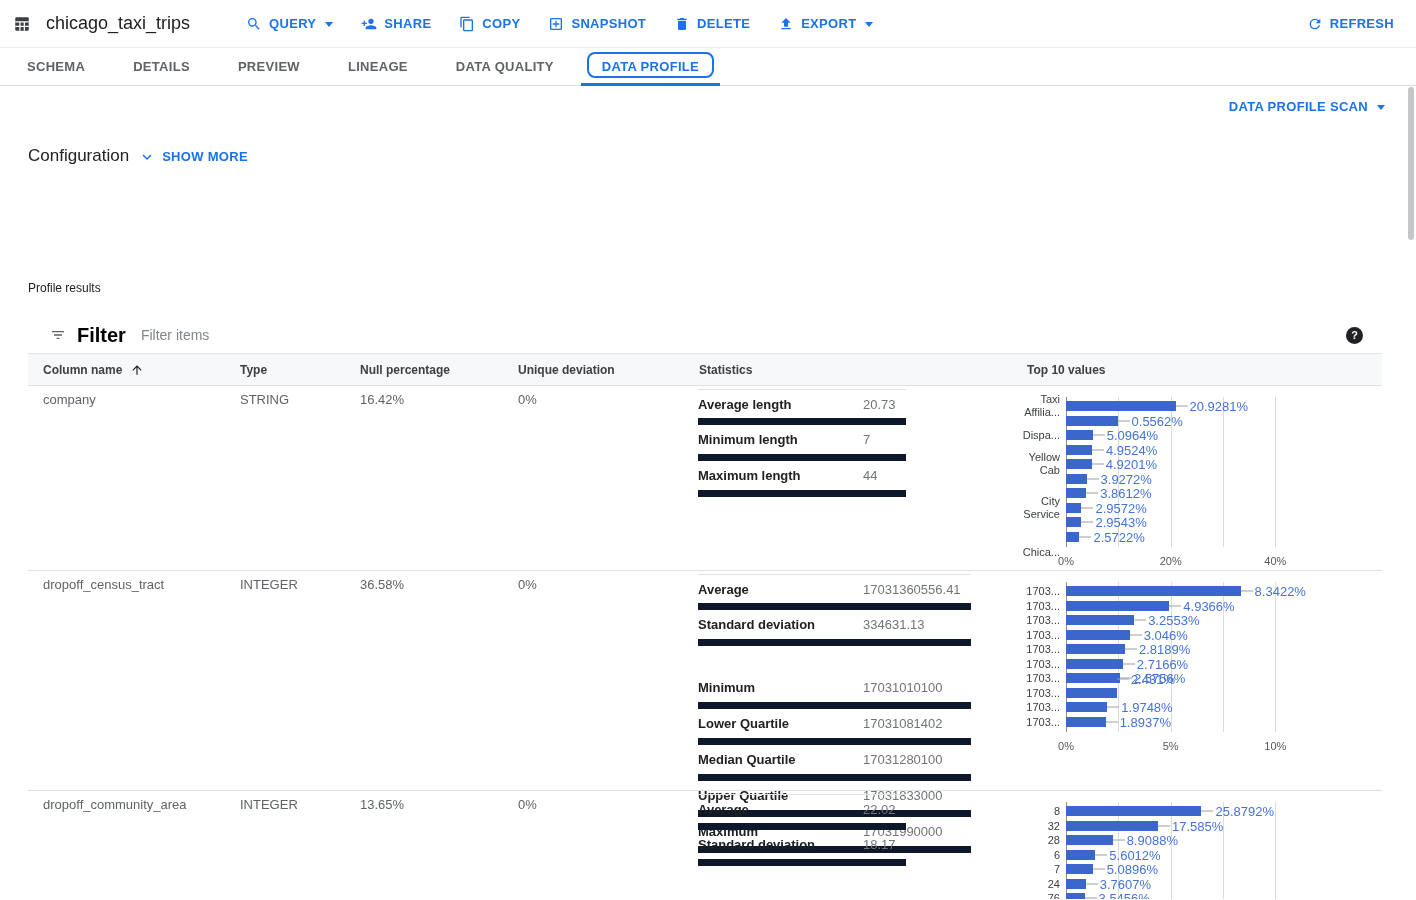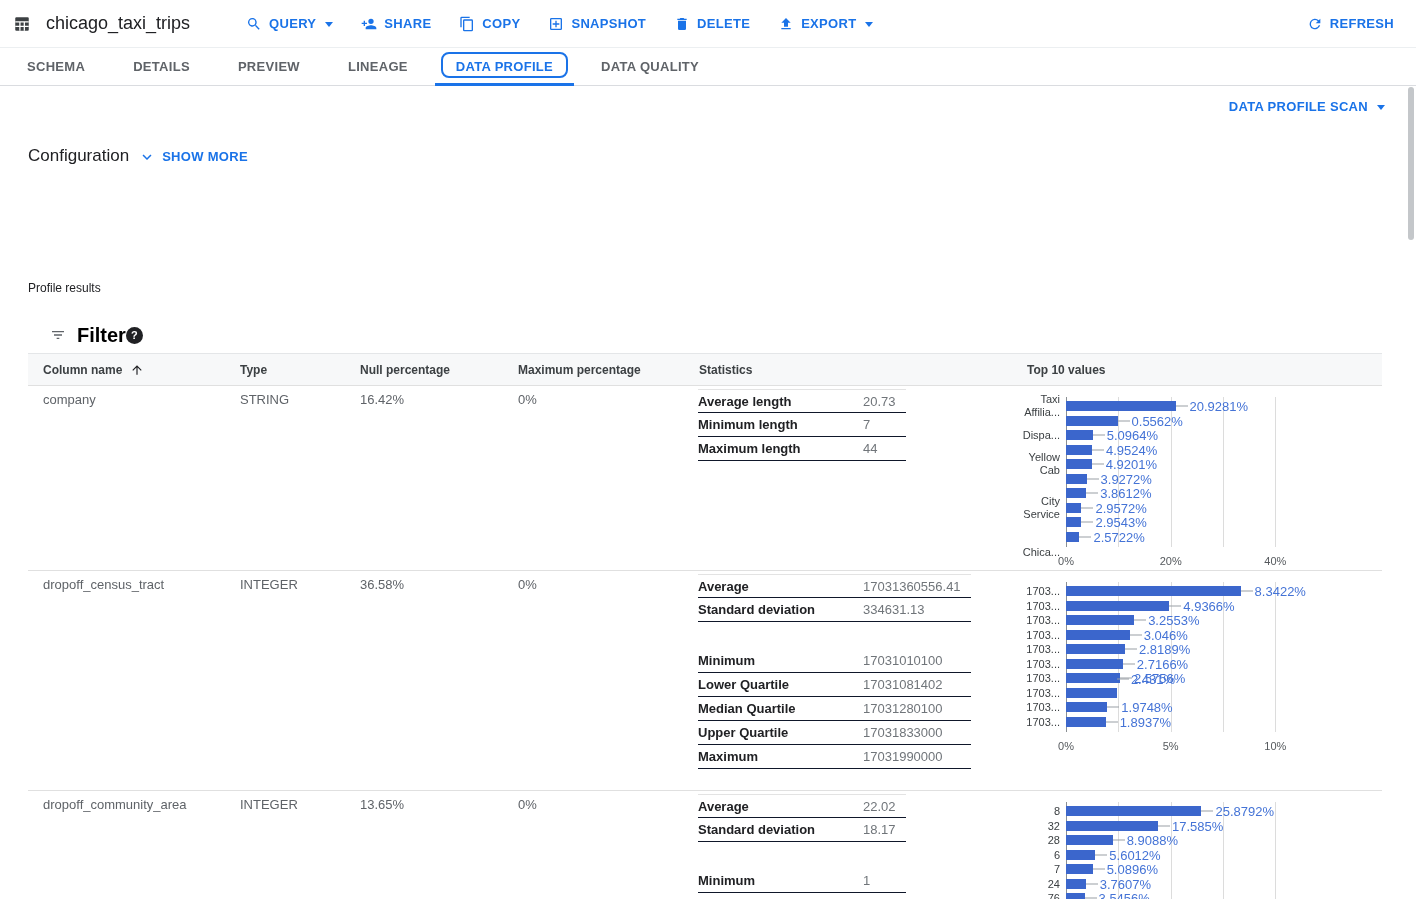--- a/index.html
+++ b/index.html
@@ -66,21 +66,21 @@
   .sort svg { width:14px; height:14px; fill:#202124; }
 
   .prow { position:relative; border-bottom:1px solid #e0e0e0; }
   .prow:nth-child(1){ height:185px; }
   .prow:nth-child(2){ height:220px; }
   .prow:nth-child(3){ height:220px; border-bottom:none; }
   .cell { position:absolute; top:6px; font-size:13px; color:#5f6368; }
   .c-name{left:15px;} .c-type{left:212px;} .c-null{left:332px;} .c-unique{left:490px;}
 
   .stats { position:absolute; left:670px; top:3px; }
-  .stat-row { display:flex; align-items:center; height:24px; border-bottom:1px solid #0f172a; }
+  .stat-row { display:flex; align-items:center; height:36px; border-bottom:7px solid #0f172a; }
   .stats .stat-row:first-child { border-top:1px solid #e3e3e3; }
   .stat-label { width:165px; font-size:13px; font-weight:bold; color:#202124; }
   .stat-value { font-size:13px; color:#70757a; min-width:40px; padding-right:10px; }
   .stat-spacer { height:27px; }
 
   .chartbox { position:absolute; left:992px; top:9px; width:372px; height:185px; }
   .grid { position:absolute; width:1px; background:#dcdcdc; }
   .grid.baseline { background:#8a8f94; }
   .chart-bar { position:absolute; height:10px; background:#3b66cc; }
   .vlab { position:absolute; display:flex; align-items:center; transform:translateY(-50%); }
@@ -166,22 +166,22 @@
       </span>
     <span>REFRESH</span>
   </button>
 </header>
 
 <nav class="tabs">
   <div class="tab">SCHEMA</div>
   <div class="tab">DETAILS</div>
   <div class="tab">PREVIEW</div>
   <div class="tab">LINEAGE</div>
+  <div class="tab">DATA QUALITY</div>
   <div class="tab active">DATA PROFILE</div>
-  <div class="tab">DATA QUALITY</div>
 </nav>
 
 <main class="content">
   <button class="scan-btn">
     <span>DATA PROFILE SCAN</span>
     <span class="caret"></span>
   </button>
 
   <div class="config-row">
     <h2 class="config-title">Configuration</h2>
@@ -192,33 +192,34 @@
   </div>
 
   <h2 class="pr-title">Profile results</h2>
 
   <section class="results">
     <div class="filter-row">
       <span class="filter-ic"><svg viewBox="0 0 24 24">
             <path d="M3 6v2h18V6H3zm3 5v2h12v-2H6zm4 5v2h4v-2h-4z"></path>
           </svg></span>
       <span class="f-label">Filter</span>
+      <input class="f-input" placeholder="Filter items" style="">
       <span class="help">?</span>
     </div>
 
     <div class="thead">
       <span class="h h-name">
         <span>Column name</span>
         <span class="sort"><svg viewBox="0 0 24 24">
               <path d="M4 12l1.41 1.41L11 7.83V20h2V7.83l5.59 5.58L20 12l-8-8z"></path>
             </svg></span>
       </span>
       <span class="h h-type">Type</span>
       <span class="h h-null">Null percentage</span>
-      <span class="h h-unique">Maximum percentage</span>
+      <span class="h h-unique">Unique deviation</span>
       <span class="h h-stats">Statistics</span>
       <span class="h h-top10">Top 10 values</span>
     </div>
 
     <div id="rows">
         <div class="prow">
           <div class="cell c-name">company</div>
           <div class="cell c-type">STRING</div>
           <div class="cell c-null">16.42%</div>
           <div class="cell c-unique">0%</div>

